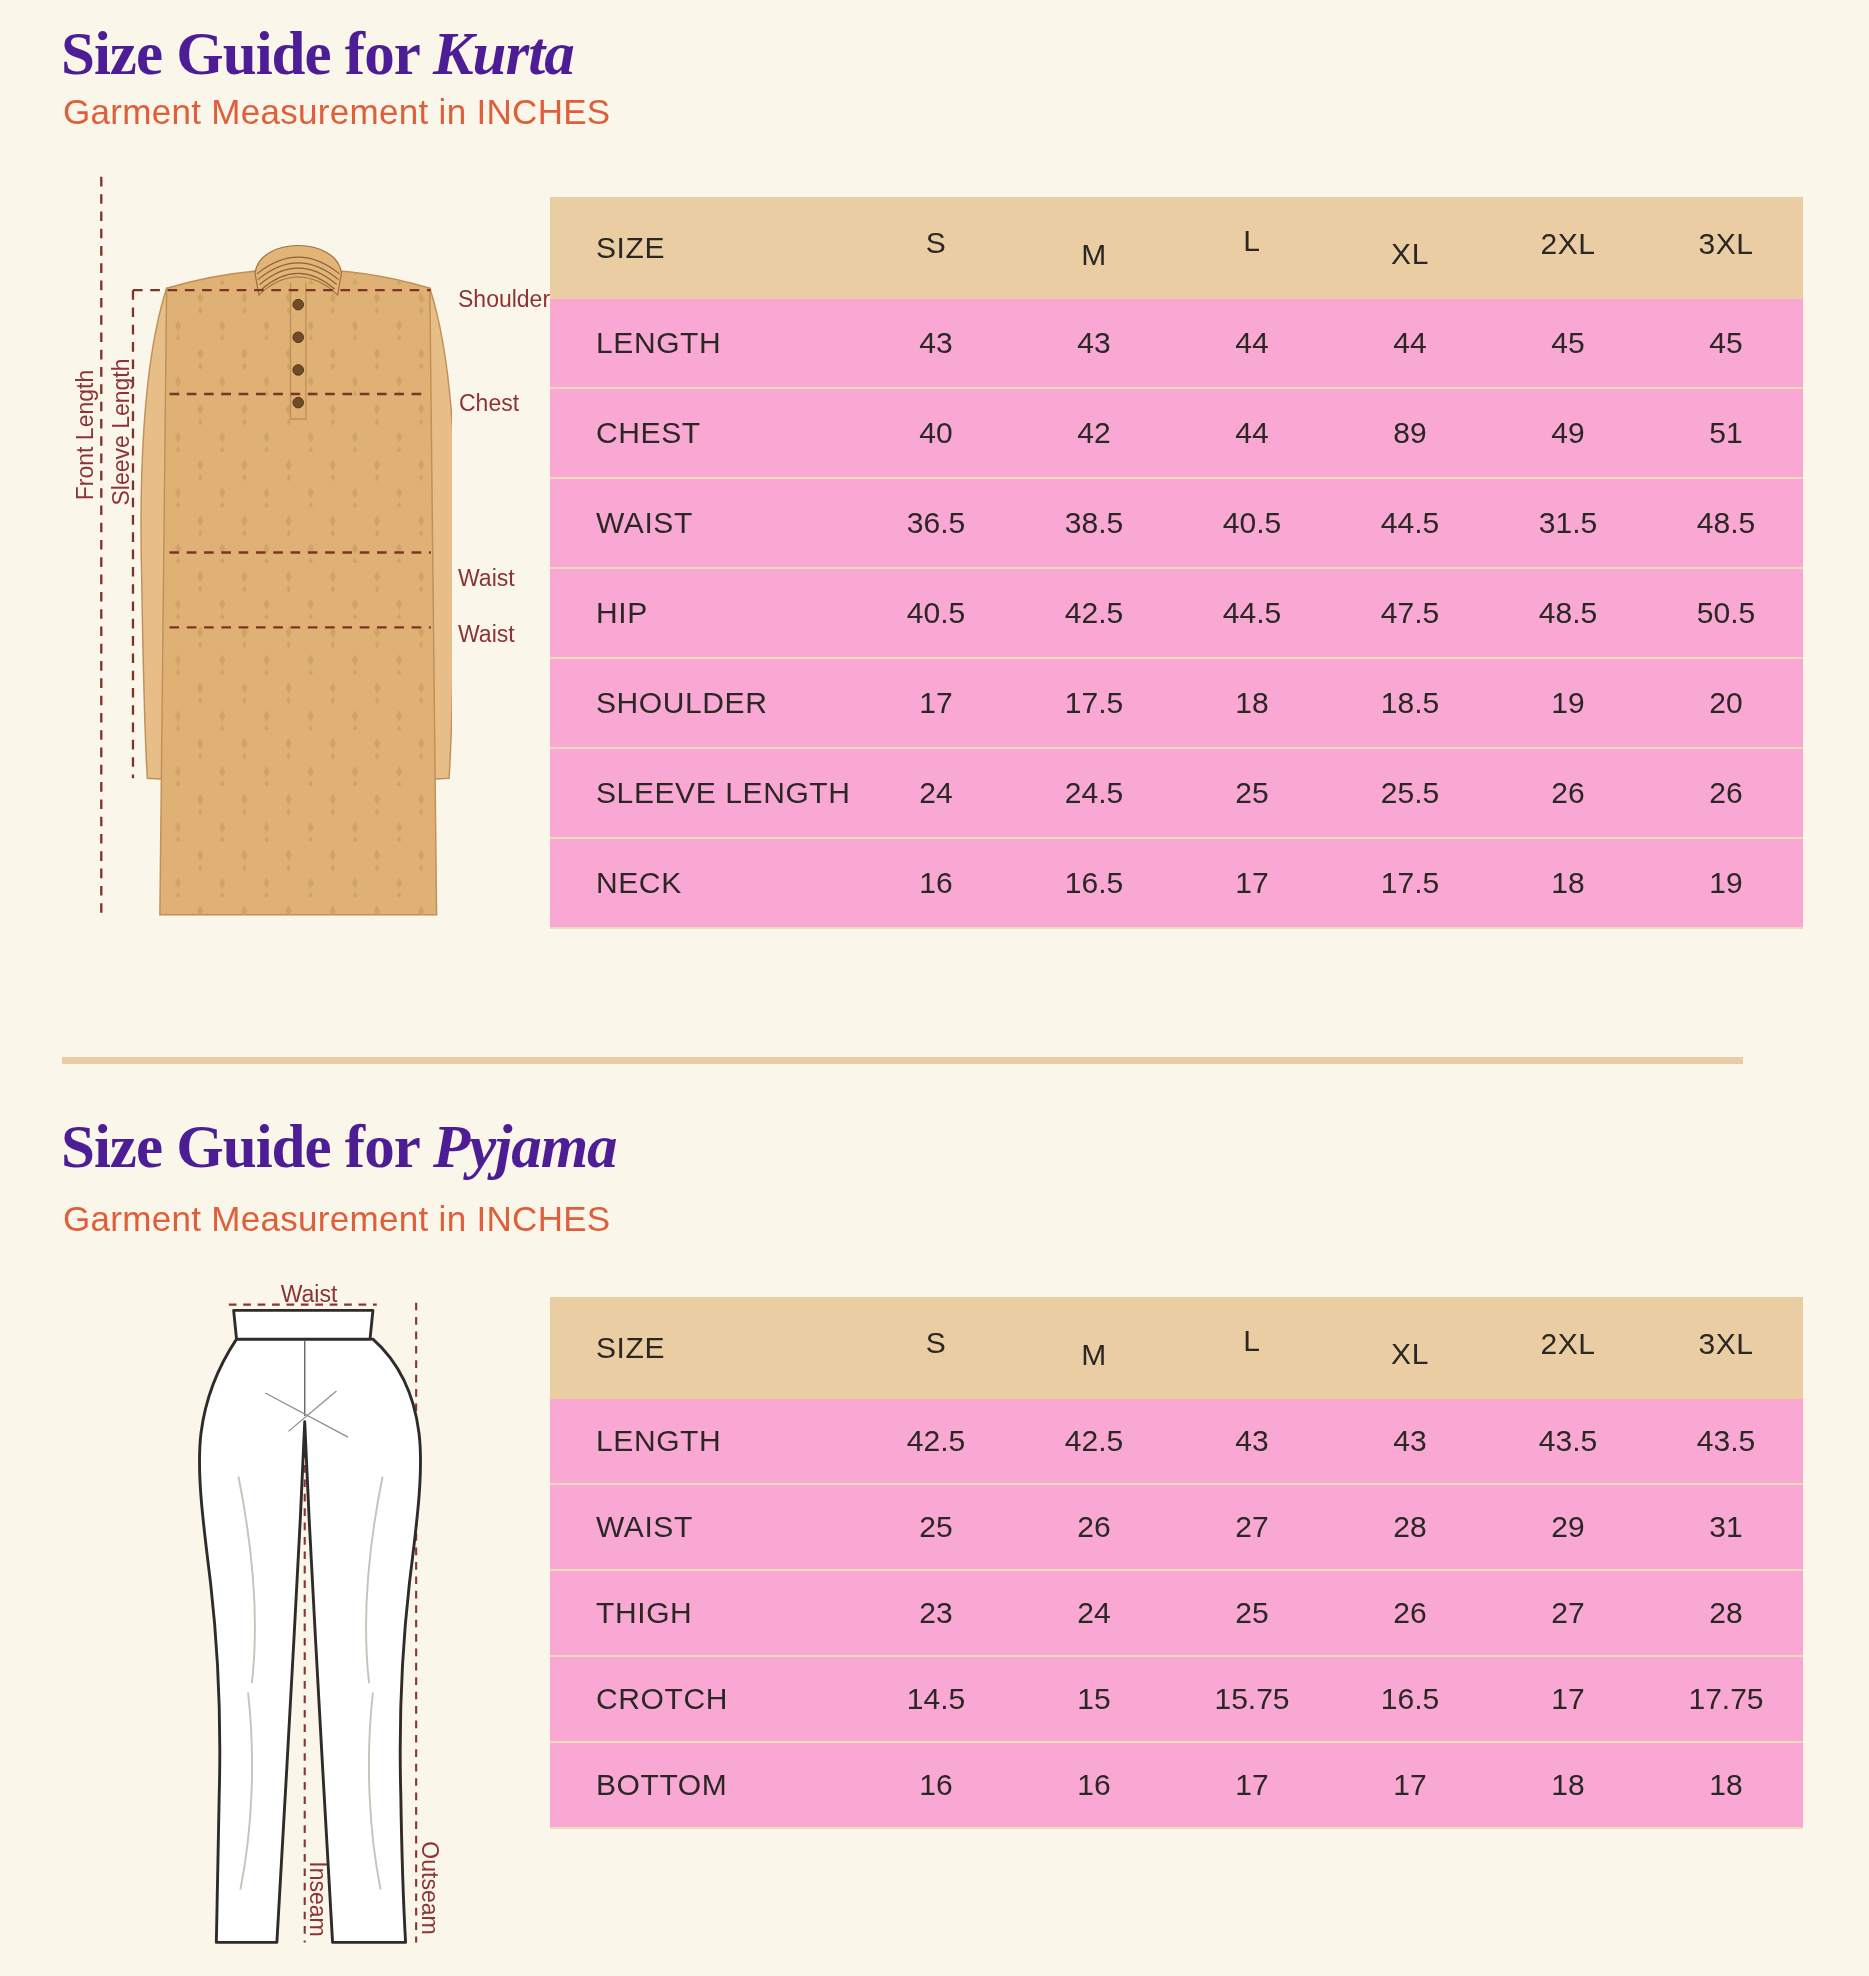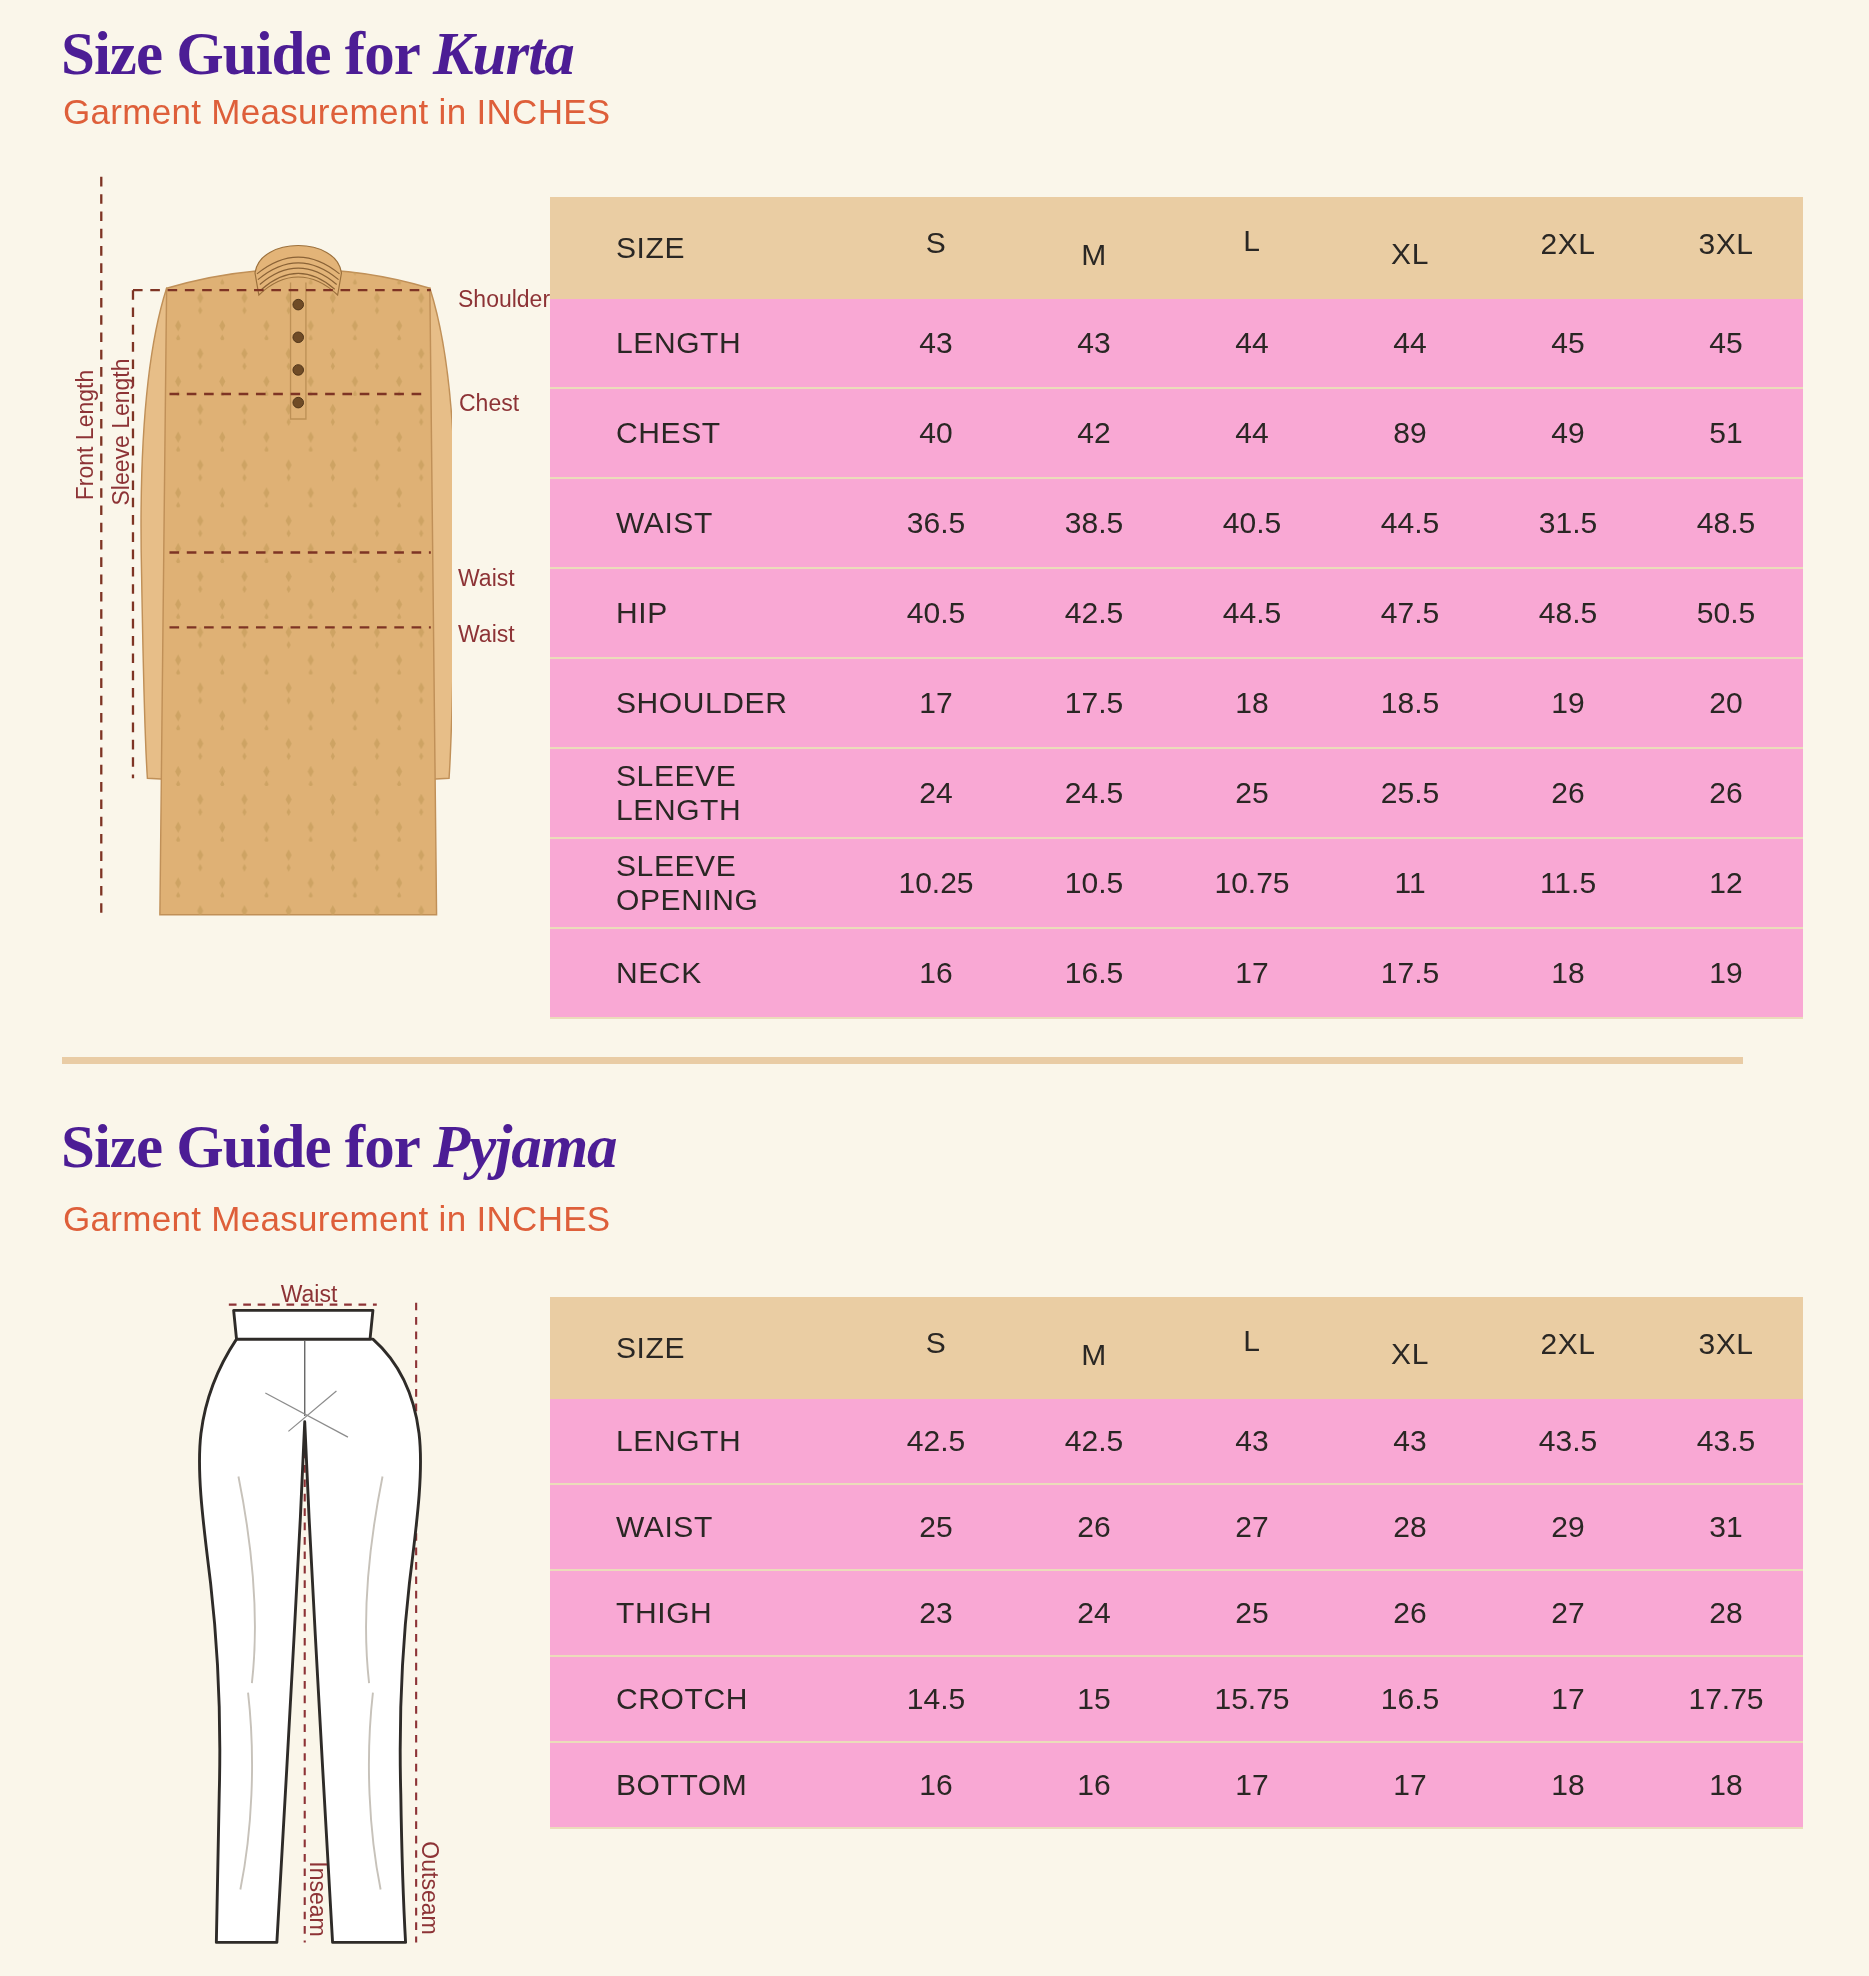--- a/index.html
+++ b/index.html
@@ -36,21 +36,21 @@
 
   
   .sizetable{position:absolute;left:550px;width:1253px}
   #kurta-table{top:197px}
   #pyjama-table{top:1297px}
   .trow{display:grid;grid-template-columns:307px repeat(6,158px);align-items:center}
   .thead{height:102px;background:#EACDA3}
   .tbody{height:90px;background:#f9a8d4;border-bottom:2.9px solid #EBDCBA}
   #pyjama-table .tbody{height:86px}
   .cell{font-size:30px;color:#2A2724}
-  .lbl{padding-left:66px;letter-spacing:0.6px}
+  .lbl{padding-left:46px;letter-spacing:0.6px}
   .val{text-align:center}
   .thead .cell{letter-spacing:0.6px}
   
   .thead .cell:nth-child(2){transform:translateY(-4.8px)}
   .thead .cell:nth-child(3){transform:translateY(6.7px)}
   .thead .cell:nth-child(4){transform:translateY(-6.7px)}
   .thead .cell:nth-child(5){transform:translateY(5.8px)}
   .thead .cell:nth-child(6){transform:translateY(-3.8px)}
   .thead .cell:nth-child(7){transform:translateY(-3.8px)}
 
@@ -194,29 +194,20 @@
         <div class="cell val">20</div>
       </div>
       <div class="trow tbody">
         <div class="cell lbl">SLEEVE LENGTH</div>
         <div class="cell val">24</div>
         <div class="cell val">24.5</div>
         <div class="cell val">25</div>
         <div class="cell val">25.5</div>
         <div class="cell val">26</div>
         <div class="cell val">26</div>
-      </div>
-      <div class="trow tbody">
-        <div class="cell lbl">SLEEVE OPENING</div>
-        <div class="cell val">10.25</div>
-        <div class="cell val">10.5</div>
-        <div class="cell val">10.75</div>
-        <div class="cell val">11</div>
-        <div class="cell val">11.5</div>
-        <div class="cell val">12</div>
       </div>
       <div class="trow tbody">
         <div class="cell lbl">NECK</div>
         <div class="cell val">16</div>
         <div class="cell val">16.5</div>
         <div class="cell val">17</div>
         <div class="cell val">17.5</div>
         <div class="cell val">18</div>
         <div class="cell val">19</div>
       </div>

